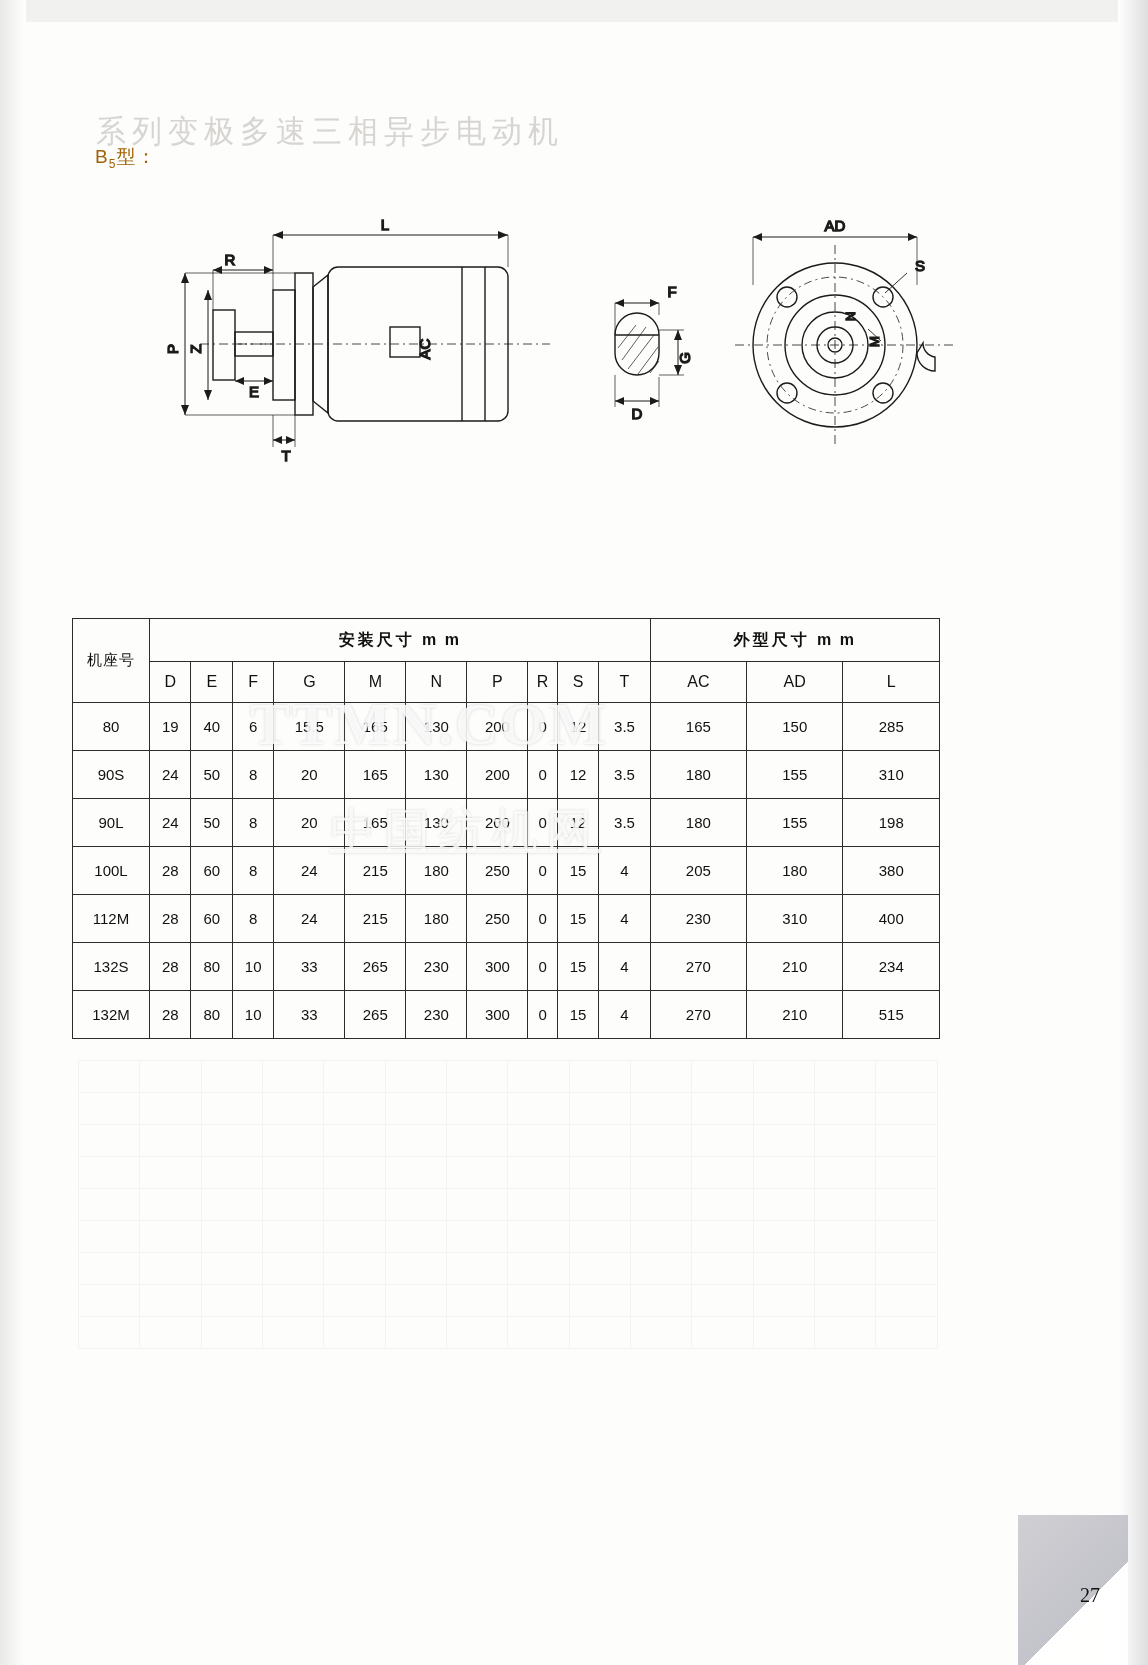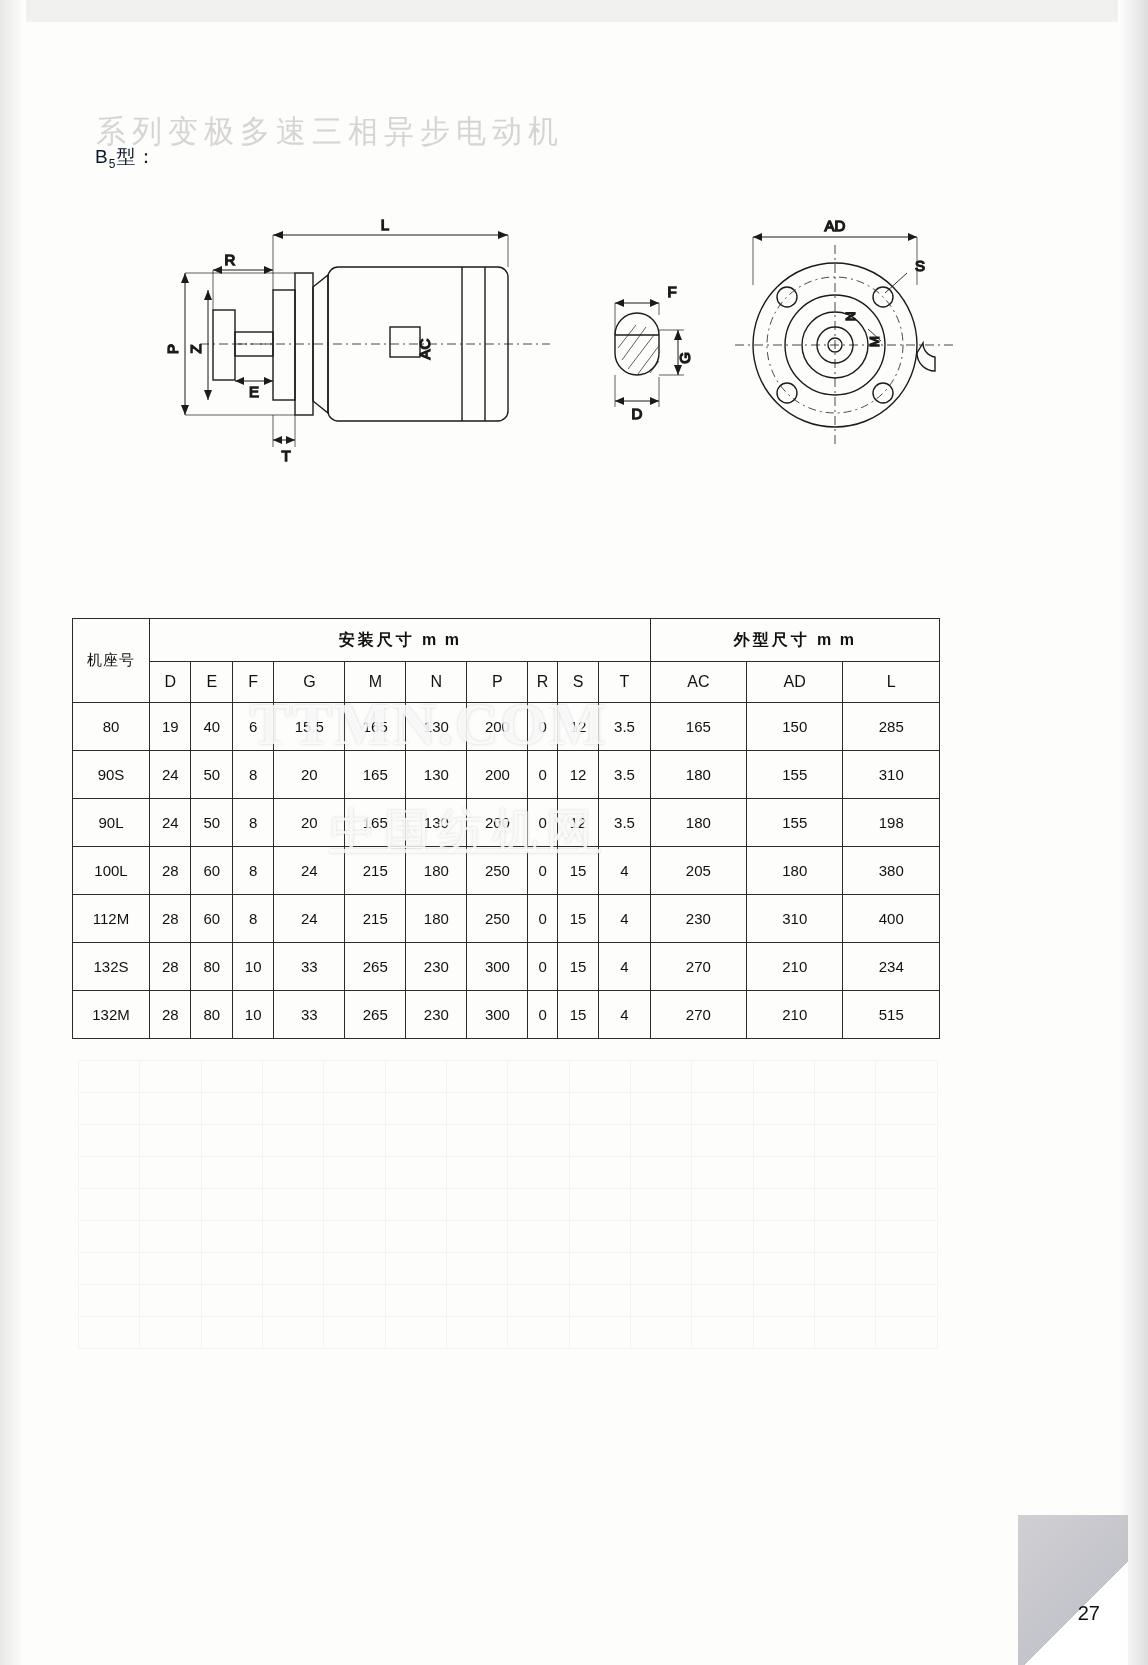--- a/index.html
+++ b/index.html
@@ -52,21 +52,21 @@
     font-family: "DejaVu Sans", sans-serif;
     white-space: nowrap;
     transform: scaleY(1.05);
     pointer-events: none;
   }
 
   .label-b5 {
     position: absolute;
     left: 95px; top: 144px;
     font-size: 19px;
-    color: #0f172a;
+    color: #a16207;
     letter-spacing: 1px;
   }
   .label-b5 sub {
     font-size: 12px;
   }
 
   
   .drawing {
     position: absolute;
     left: 90px; top: 215px;
@@ -158,24 +158,24 @@
     color: #e2e0dc;
   }
   .ghost-table td {
     border: 1px solid #edebe7;
     height: 29px;
     text-align: center;
   }
 
   .page-number {
     position: absolute;
-    right: 48px; bottom: 40px;
+    right: 48px; bottom: 58px;
     font-size: 20px;
     color: #111;
-    font-family: Liberation Sans, sans-serif;
+    font-family: Liberation Serif, serif;
   }
 
   .dim-label {
     font-family: "Liberation Sans", sans-serif;
     font-size: 15px;
     fill: #111;
   }
   .dim-label-sm {
     font-family: "Liberation Sans", sans-serif;
     font-size: 13px;

